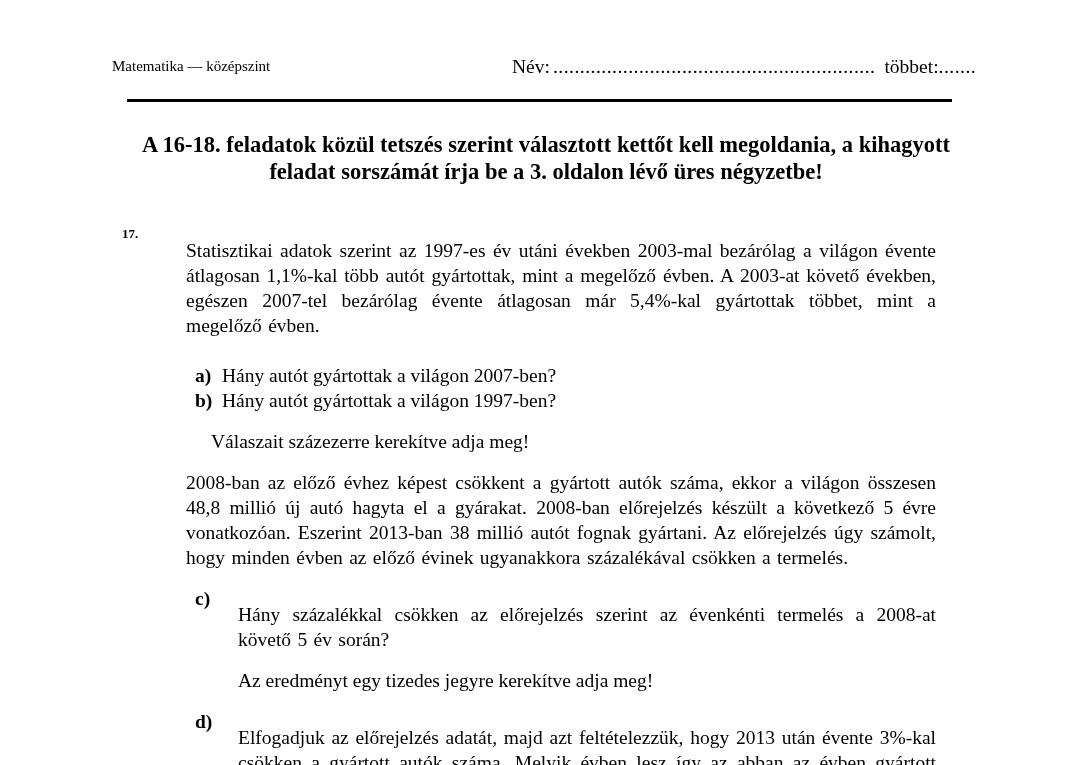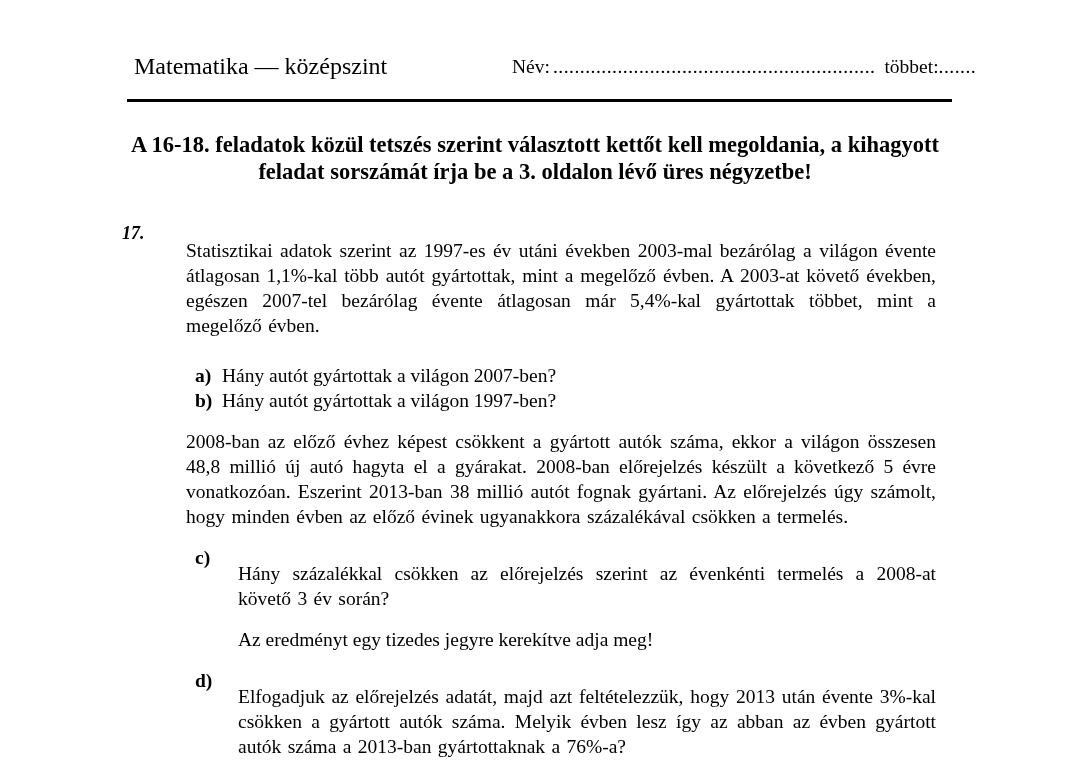--- a/index.html
+++ b/index.html
@@ -12,23 +12,23 @@
   .page {
     position: relative;
     width: 1080px;
     height: 765px;
     background: #ffffff;
     overflow: hidden;
   }
   
   .header-left {
     position: absolute;
-    left: 134px;
+    left: 112px;
     top: 54px;
-    font-size: 24px;
+    font-size: 15px;
     line-height: 25px;
     white-space: nowrap;
   }
   .header-right {
     position: absolute;
     left: 512px;
     top: 54px;
     font-size: 19.5px;
     line-height: 25px;
     white-space: nowrap;
@@ -40,37 +40,36 @@
     position: absolute;
     left: 127px;
     top: 99px;
     width: 825px;
     height: 3px;
     background: #000000;
   }
   
   .instruction {
     position: absolute;
-    left: 105px;
+    left: 116px;
     top: 131px;
     width: 860px;
     text-align: center;
     font-weight: bold;
     font-size: 22.5px;
     line-height: 27px;
   }
   
   .problem-number {
     position: absolute;
     left: 122px;
     top: 221px;
     font-weight: bold;
-    font-size: 18px;
+    font-size: 13px;
     line-height: 25px;
-    font-style: italic;
   }
   .body-col {
     position: absolute;
     left: 170px;
     top: 222px;
     width: 782px;
     font-size: 19.5px;
     line-height: 25px;
   }
   .body-col p { margin: 16px; }
@@ -116,28 +115,29 @@
 
     <div class="ab-list">
       <div class="item-row">
         <span class="marker">a)</span>
         <span class="item-text">Hány autót gyártottak a világon 2007-ben?</span>
       </div>
       <div class="item-row">
         <span class="marker">b)</span>
         <span class="item-text">Hány autót gyártottak a világon 1997-ben?</span>
       </div>
+      <p class="note-line">Válaszait százezerre kerekítve adja meg!</p>
     </div>
 
     <p class="just para2">2008-ban az előző évhez képest csökkent a gyártott autók száma, ekkor a világon összesen 48,8 millió új autó hagyta el a gyárakat. 2008-ban előrejelzés készült a következő 5 évre vonatkozóan. Eszerint 2013-ban 38 millió autót fognak gyártani. Az előrejelzés úgy számolt, hogy minden évben az előző évinek ugyanakkora százalékával csökken a termelés.</p>
 
     <div class="item-row">
       <span class="marker">c)</span>
       <span class="item-text">
-        <p class="just">Hány százalékkal csökken az előrejelzés szerint az évenkénti termelés a 2008-at követő 3 év során?</p>
+        <p class="just">Hány százalékkal csökken az előrejelzés szerint az évenkénti termelés a 2008-at követő 5 év során?</p>
         <p>Az eredményt egy tizedes jegyre kerekítve adja meg!</p>
       </span>
     </div>
 
     <div class="item-row">
       <span class="marker">d)</span>
       <span class="item-text">
         <p class="just">Elfogadjuk az előrejelzés adatát, majd azt feltételezzük, hogy 2013 után évente 3%-kal csökken a gyártott autók száma. Melyik évben lesz így az abban az évben gyártott autók száma a 2013-ban gyártottaknak a 76%-a?</p>
       </span>
     </div>

